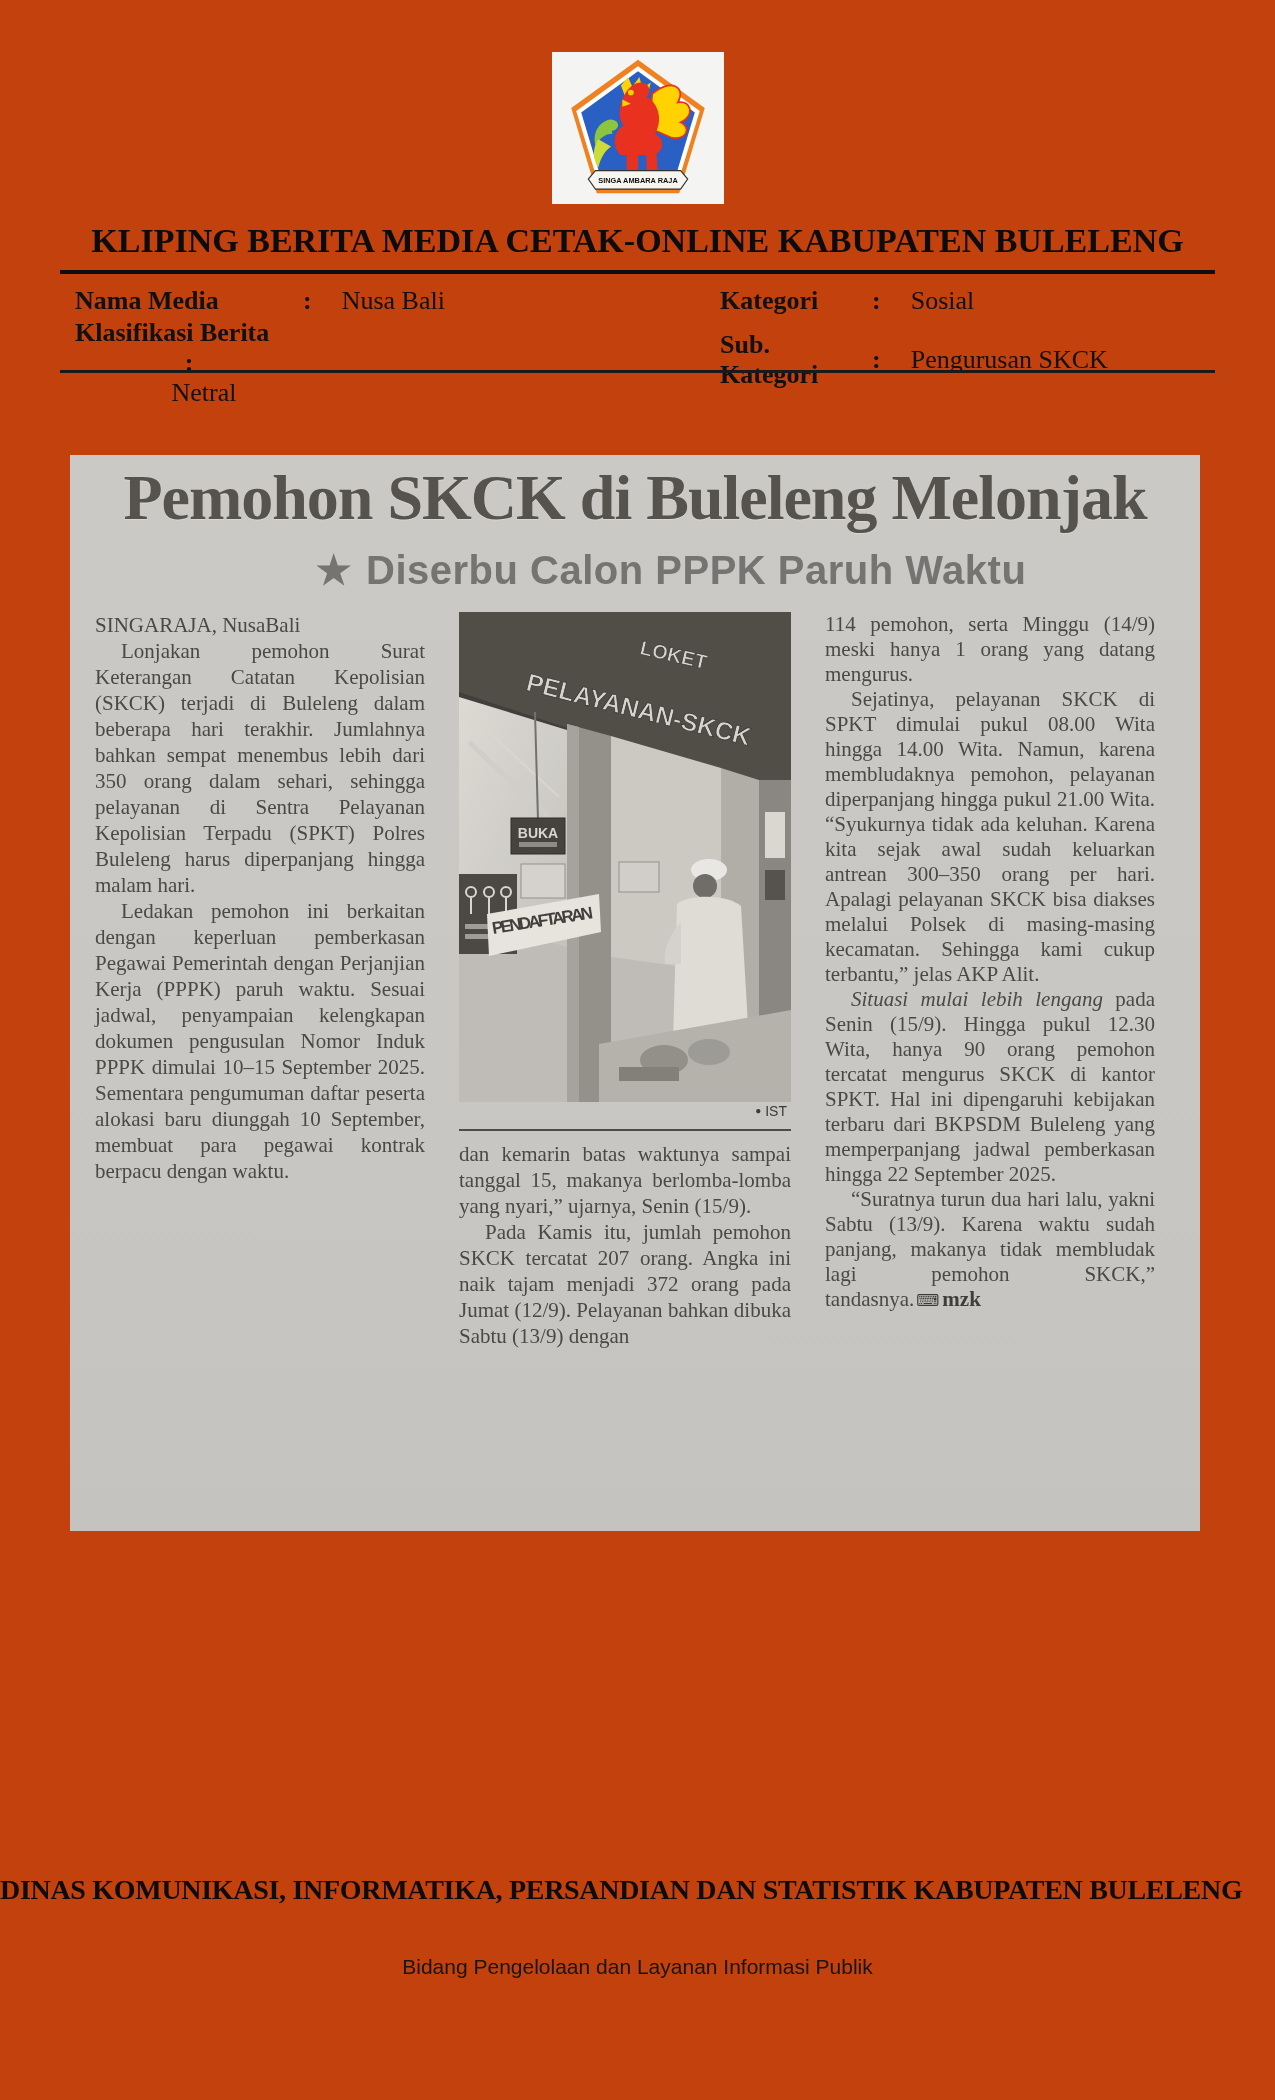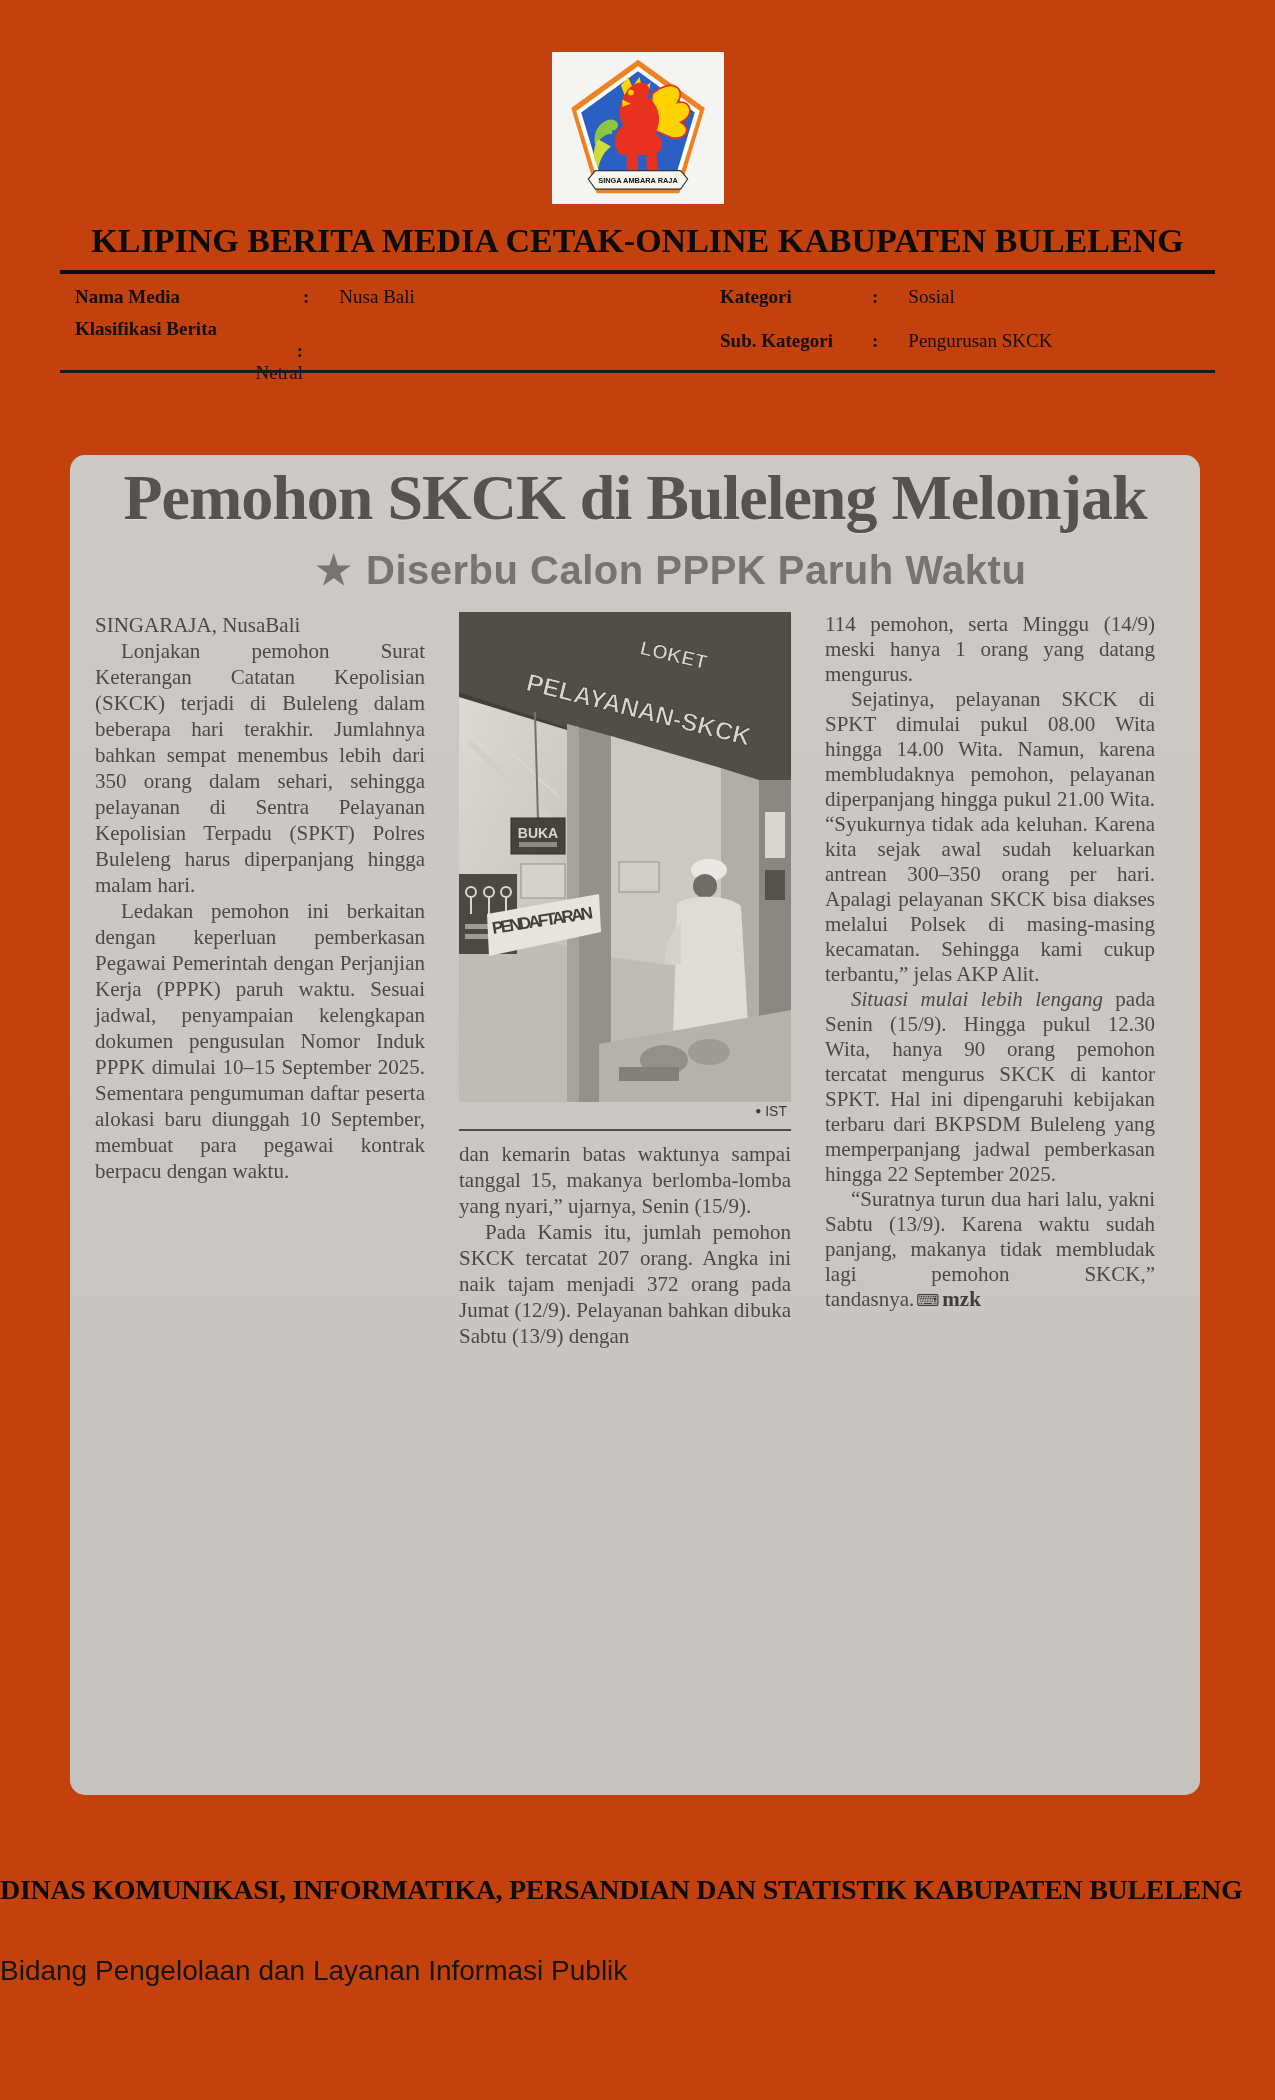--- a/index.html
+++ b/index.html
@@ -19,38 +19,37 @@
   .page-title {
     position:absolute; top:222px; left:0; width:100%;
     text-align:center; font-weight:bold; font-size:34px; color:#0c0c0c;
     font-family:"Liberation Serif", serif; letter-spacing:0px;
   }
 
   
   .meta { position:absolute; left:60px; top:270px; width:1155px; }
   .meta .rule-top { height:4px; background:#0e0e0e; }
   .meta .rule-bottom { position:absolute; top:100px; left:0; right:0; height:3px; background:#1a1a1a; }
-  .meta-row { position:absolute; display:flex; align-items:flex-end; font-size:19px; color:#111; }
+  .meta-row { position:absolute; display:flex; align-items:center; font-size:26px; color:#111; }
   .meta-row .lbl { font-weight:bold; }
   .meta-row .sep { font-weight:bold; }
   .meta-row .val { }
   .m-r1l { top:16px; left:15px; }
   .m-r2l { top:48px; left:15px;flex-direction:column; }
   .m-r1r { top:16px; left:660px; }
   .m-r2r { top:60px; left:660px; }
   .m-r1l .lbl, .m-r2l .lbl { width:228px; }
   .m-r1r .lbl, .m-r2r .lbl { width:152px; }
   .meta-row .val { margin-left:30px; }
 
   
   .clipping {
-    position:absolute; left:70px; top:455px; width:1130px; height:1340px;
+    position:absolute; left:70px; top:455px; width:1130px; height:1076px;
     background:linear-gradient(180deg,#cbc9c5 0%, #c9c7c3 55%, #c5c3bf 100%);
     overflow:hidden;
-    border-radius:15px;
   }
   .headline {
     position:absolute; top:6px; left:0; width:100%; text-align:center;
     font-family:"Liberation Serif", serif; font-weight:bold;
     font-size:64px; letter-spacing:-1px; color:#56524e;
     text-shadow:0 1px 0 rgba(255,255,255,0.25);
   }
   .subhead {
     position:absolute; top:92px; left:0; width:100%; text-align:center;
     font-family:"Liberation Sans", sans-serif; font-weight:bold;
@@ -78,22 +77,22 @@
     font-family:"Liberation Sans", sans-serif; font-size:21px; line-height:24px;
     color:#403e3b; text-align:center; padding:2px 10px 0 10px;
   }
   .caption-rule { border:none; border-top:2px solid #4e4c49; margin:9px 0 10px 0; }
 
   .byline-icon { font-family:"DejaVu Sans", sans-serif; font-size:16px; color:#3c3a38; margin:0 3px 0 2px; }
   .byline { font-weight:bold; color:#403e3b; }
 
   
   .footer-line1 {
-    position:absolute; top:1955px; left:0; width:100%; text-align:left;
-    font-family:"Liberation Sans", sans-serif; font-size:28px; color:#161616;
+    position:absolute; top:1955px; left:0; width:100%; text-align:center;
+    font-family:"Liberation Sans", sans-serif; font-size:21px; color:#161616;
   }
   .footer-line2 {
     position:absolute; top:1874px; left:0; width:100%; 
     font-family:"Liberation Serif", serif; font-weight:bold; font-size:28px;
     letter-spacing:-0.3px; color:#0c0c0c;
   }
 </style>
 </head>
 <body>
 

